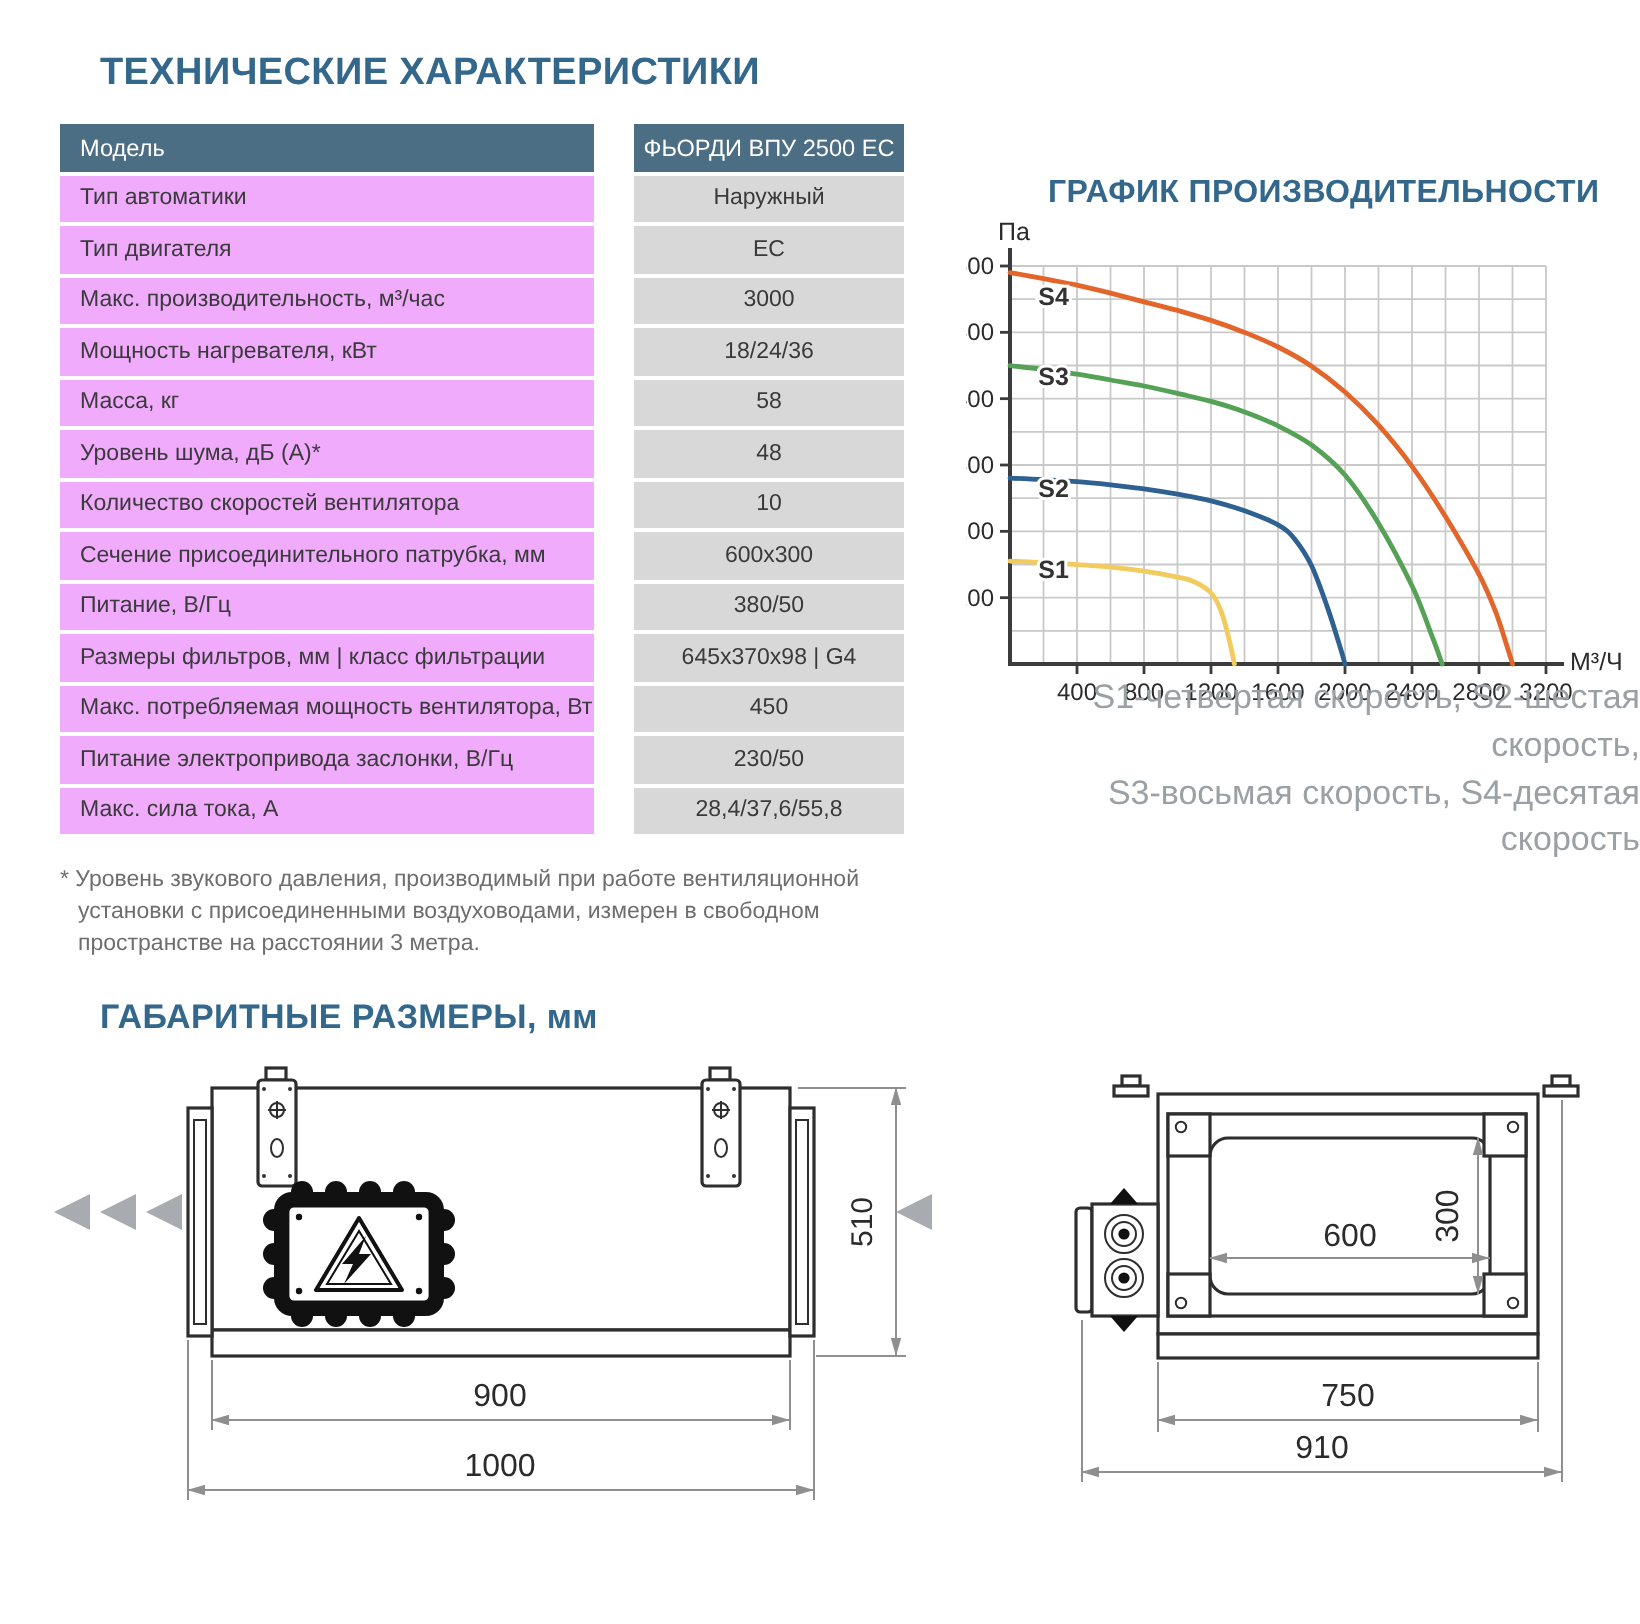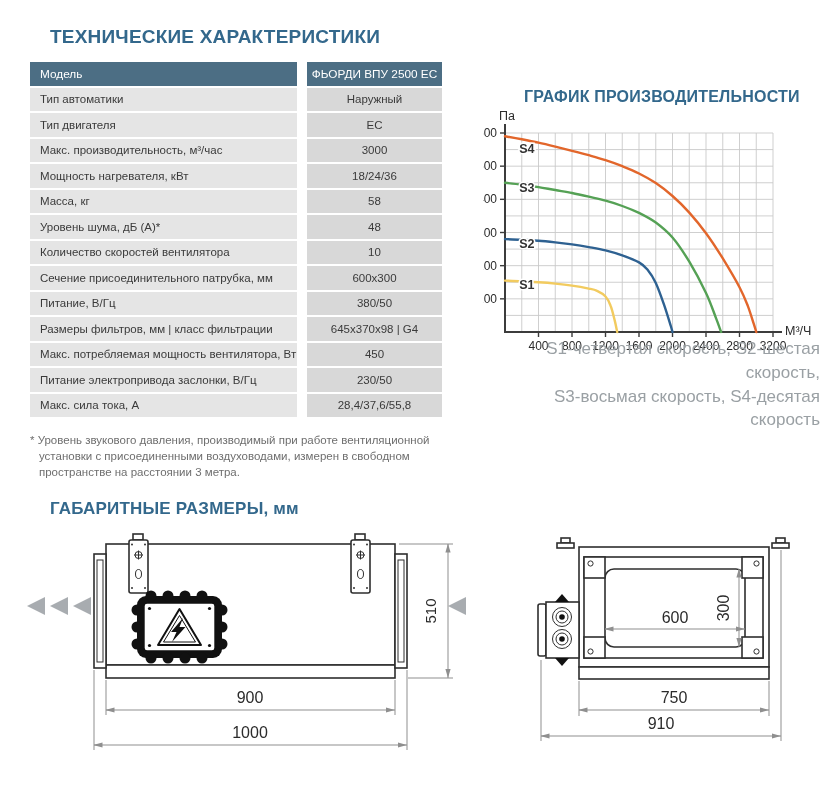--- a/index.html
+++ b/index.html
@@ -7,23 +7,23 @@
         font-family:"Liberation Sans",sans-serif;}
 
   .sec-title{position:absolute;color:#33688C;font-weight:bold;letter-spacing:.2px;margin-left:20px;}
   #main-title{left:30px;top:26px;font-size:19px;}
   #chart-title{left:504px;top:88px;font-size:16px;}
   #dims-title{left:30px;top:499px;font-size:17px;}
 
   
   #spec-table{position:absolute;left:30px;top:62px;width:437px;}
   .spec-row{display:flex;height:23.5px;margin-bottom:2px;}
-  .spec-row .lbl{width:267px;background:#e5e5e5;color:#3a3a3a;font-size:11.5px;
+  .spec-row .lbl{width:267px;background:#f0abfc;color:#3a3a3a;font-size:11.5px;
                  display:flex;align-items:center;padding-left:10px;box-sizing:border-box;}
-  .spec-row .val{width:135px;margin-left:10px;background:#D8D8D8;color:#3a3a3a;font-size:11.5px;
+  .spec-row .val{width:135px;margin-left:20px;background:#D8D8D8;color:#3a3a3a;font-size:11.5px;
                  display:flex;align-items:center;justify-content:center;}
   .spec-row.header .lbl,.spec-row.header .val{background:#4C6E84;color:#fff;font-weight:normal;font-size:11.8px;}
 
   #footnote{position:absolute;left:30px;top:432px;width:444px;color:#6e6e6e;font-size:11.5px;
             line-height:1.4;padding-left:9px;text-indent:-9px;}
 
   
   #perf-chart{position:absolute;left:483px;top:105px;}
   #perf-chart .tick{font:12px "Liberation Sans",sans-serif;fill:#2b2b2b;}
   #perf-chart .unit{font:12.5px "Liberation Sans",sans-serif;fill:#2b2b2b;}

